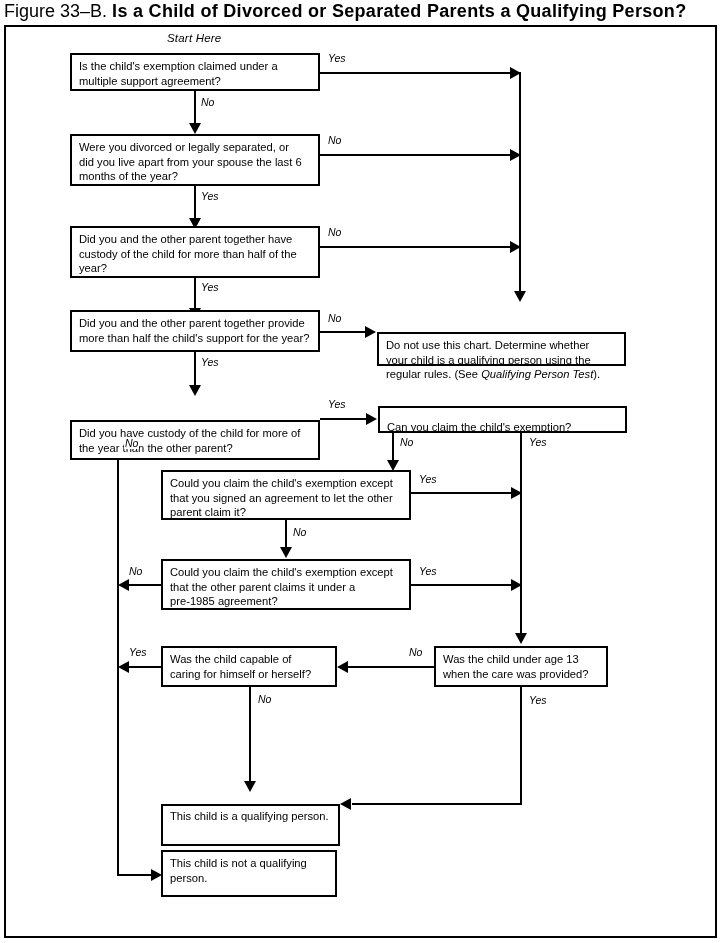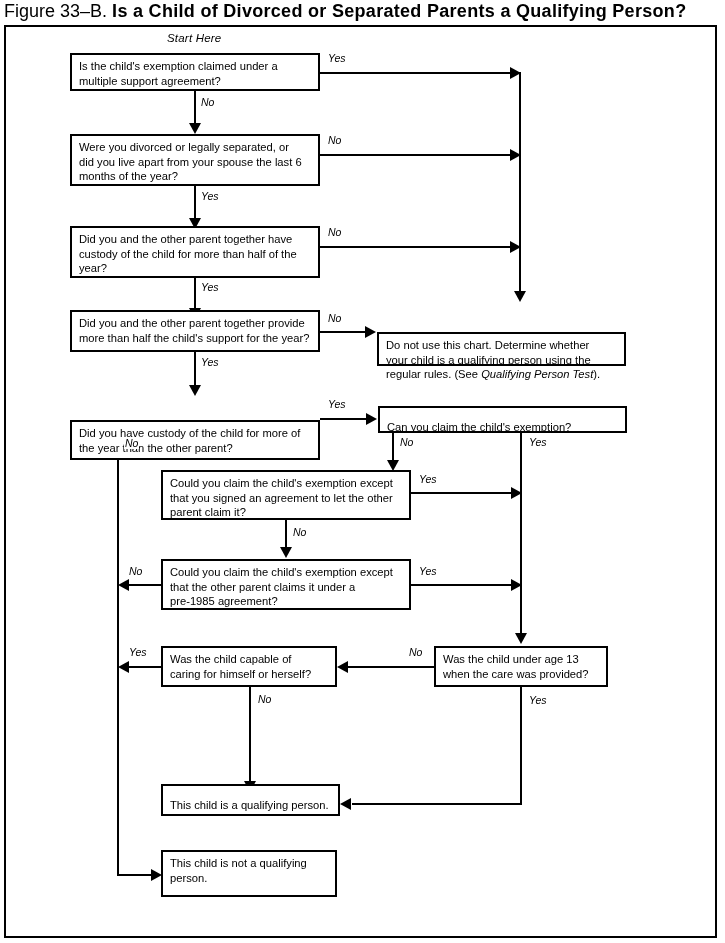--- a/index.html
+++ b/index.html
@@ -260,21 +260,21 @@
 
   <div class="ln ln-h" style="left:348px; top:666px; width:86px;"></div>
   <div class="arrow arrow-l" style="left:337px; top:661px;"></div>
   <div class="edge-label" style="left:408px; top:646px;">No</div>
 
   <div class="ln ln-v" style="left:520px; top:687px; height:118px;"></div>
   <div class="ln ln-h" style="left:352px; top:803px; width:170px;"></div>
   <div class="arrow arrow-l" style="left:340px; top:798px;"></div>
   <div class="edge-label" style="left:528px; top:694px;">Yes</div>
 
-  <div class="node" style="left:161px; top:784px; width:179px; height:32px; padding-top:12px;">
+  <div class="node" style="left:161px; top:804px; width:179px; height:42px; padding-top:3px;">
     <span class="txt">This child is a qualifying person.</span>
   </div>
 
   <div class="node" style="left:161px; top:850px; width:176px; height:47px;">
     <span class="txt">This child is not a qualifying
 person.</span>
   </div>
 
 </div>
 

